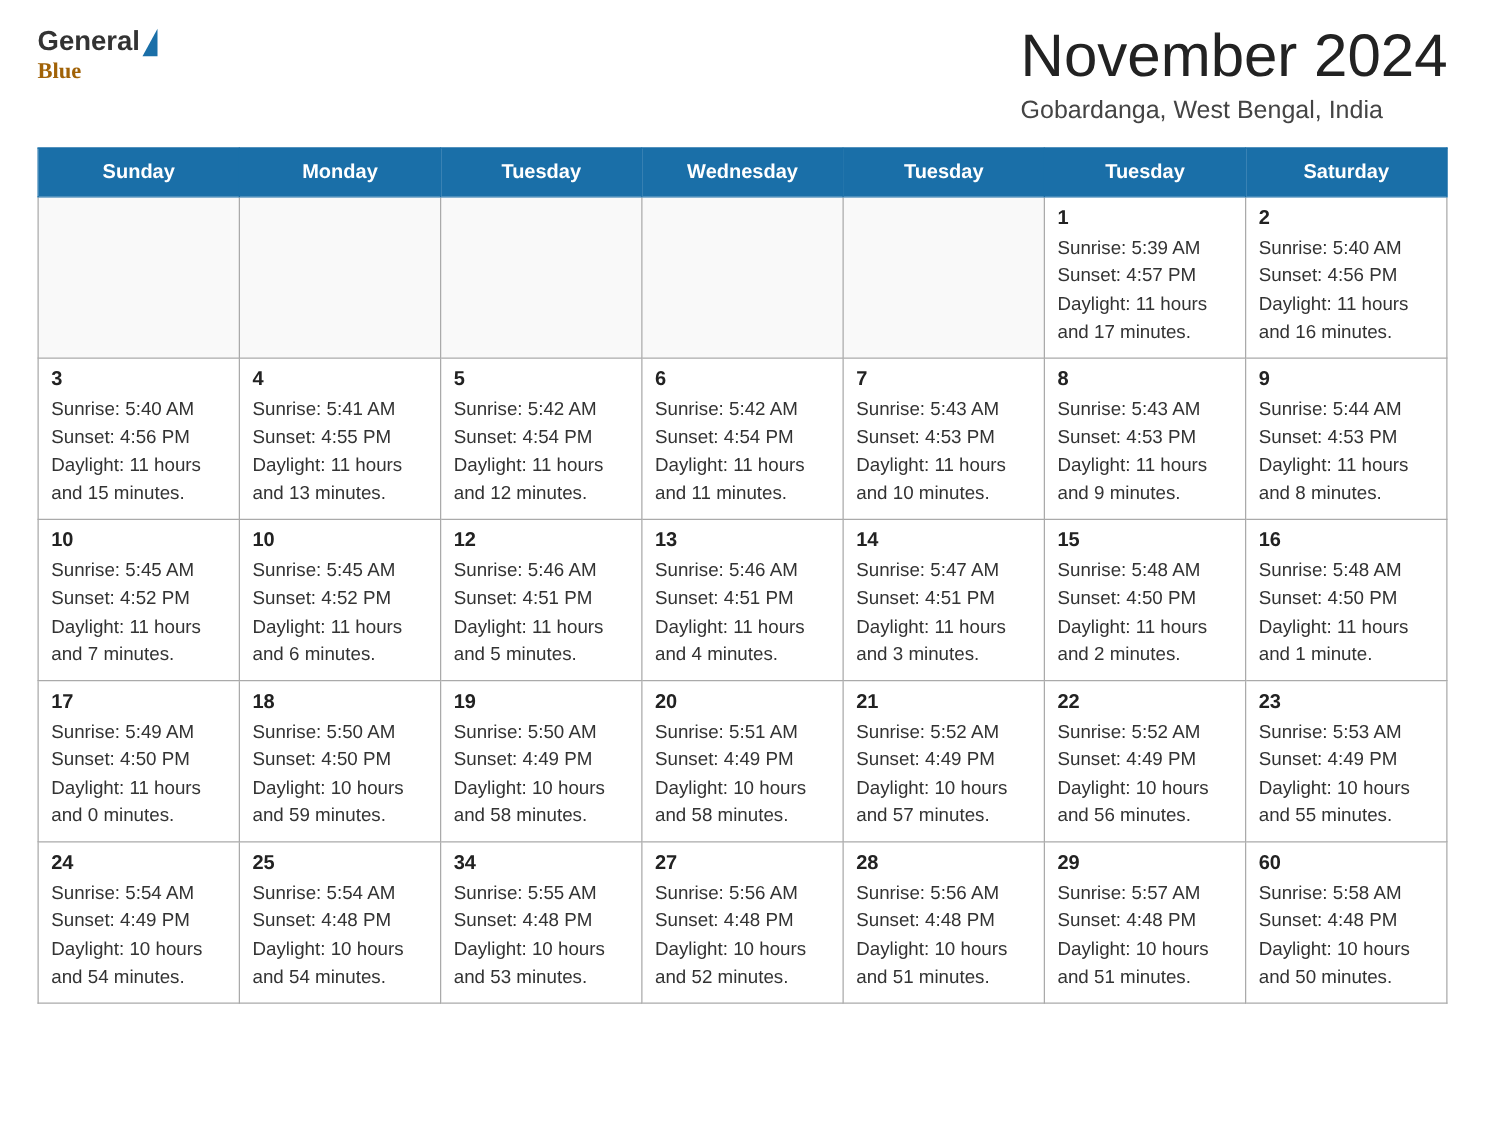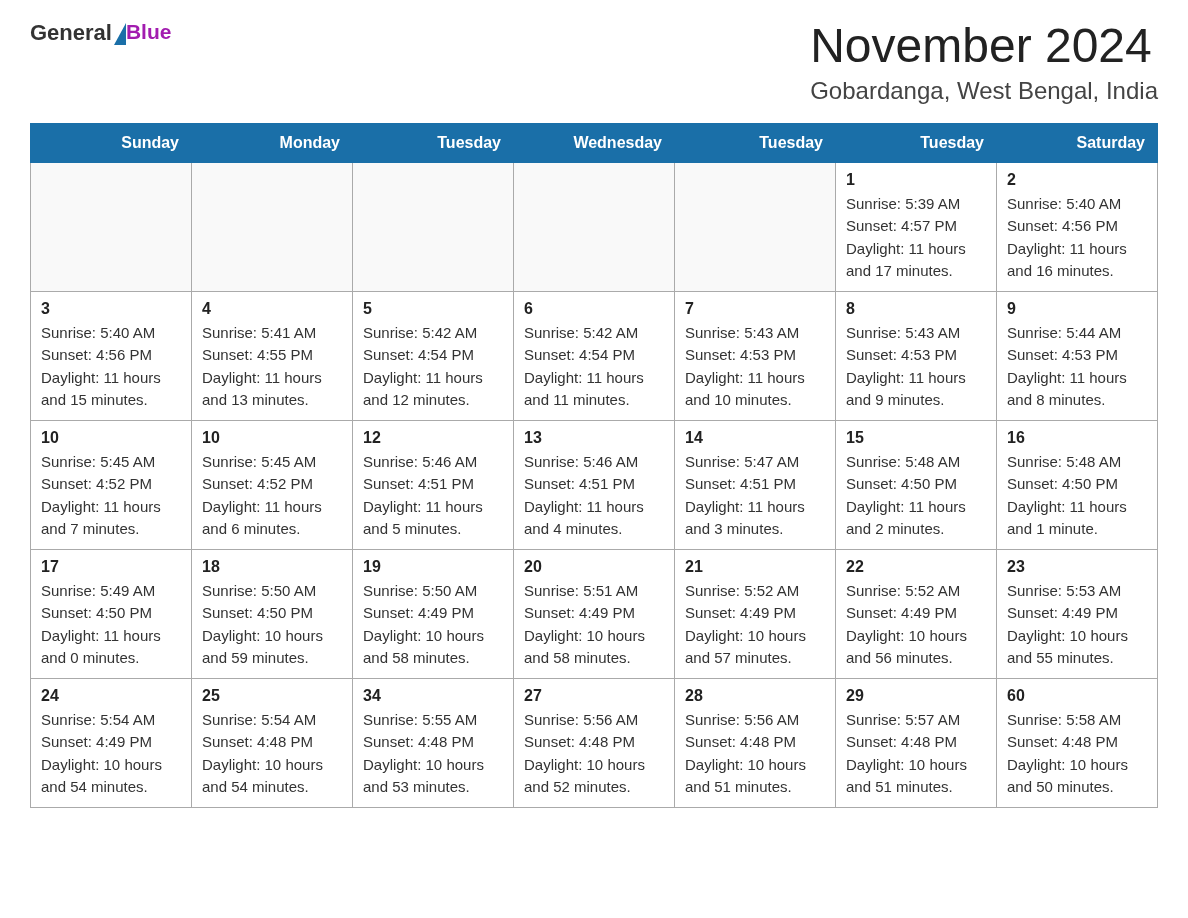--- a/index.html
+++ b/index.html
@@ -25,58 +25,59 @@
       width: 0;
       height: 0;
       border-left: 12px solid transparent;
       border-right: 0px solid transparent;
       border-bottom: 22px solid #1a6fa8;
       display: inline-block;
       margin-left: 2px;
       margin-bottom: -2px;
     }
     .logo-blue {
-      font-size: 21px;
-      font-weight: bold;
-      color: #a21caf;
+      font-size: 18px;
+      font-weight: bold;
+      color: #a16207;
+      font-family: Liberation Serif, serif;
     }
     .logo-line2 {
       display: flex;
       align-items: center;
     }
     .logo-container {
       display: flex;
-      flex-direction: row;
+      flex-direction: column;
     }
     .title-area {
     }
     .main-title {
       font-size: 48px;
       font-weight: normal;
       color: #222;
       line-height: 1.1;
     }
     .subtitle {
-      font-size: 24px;
+      font-size: 20px;
       color: #444;
       margin-top: 4px;
     }
     table {
       width: 100%;
       border-collapse: collapse;
     }
     thead tr {
       background-color: #1a6fa8;
     }
     thead th {
       color: #fff;
       font-size: 16px;
       font-weight: bold;
       padding: 10px 12px;
-      text-align: right;
+      text-align: center;
       border: 1px solid #1a6fa8;
     }
     tbody tr {
       vertical-align: top;
     }
     tbody td {
       border: 1px solid #aaa;
       padding: 8px 10px;
       font-size: 13px;
       color: #333;

